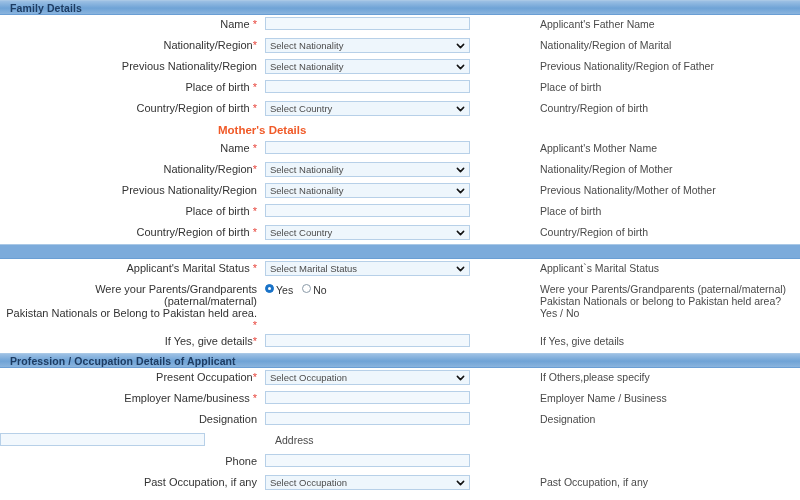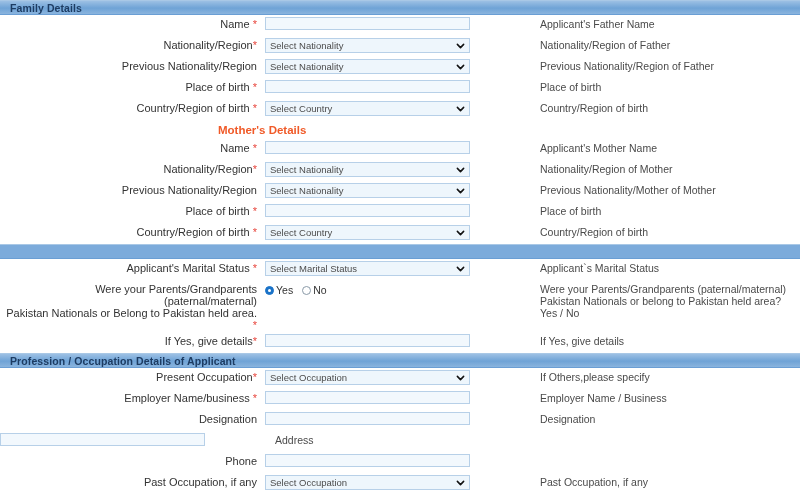--- a/index.html
+++ b/index.html
@@ -141,21 +141,20 @@
 
   
   .radio-group {
     display: flex;
     align-items: center;
     gap: 9px;
     padding-top: 2px;
   }
   .radio-opt {
     display: flex;
-    align-items: center;
     gap: 2px;
     font-size: 10.5px;
     color: #333;
   }
   .radio {
     width: 9px;
     height: 9px;
     border-radius: 50%;
     border: 1px solid #8a9aa8;
     background: #ffffff;
@@ -212,21 +211,21 @@
           <div class="col-field">
             <div class="sel">
               <span>Select Nationality</span>
               <span class="chev">
                 <svg viewBox="0 0 10 10" width="9" height="9">
                   <path d="M1.5 3.2 L5 6.8 L8.5 3.2" fill="none" stroke="#111" stroke-width="1.7" stroke-linecap="round" stroke-linejoin="round"></path>
                 </svg>
               </span>
             </div>
           </div>
-          <div class="col-help">Nationality/Region of Father</div>
+          <div class="col-help">Nationality/Region of Marital</div>
         </div>
         <div class="row">
           <div class="col-label"><span>Previous Nationality/Region</span></div>
           <div class="col-field">
             <div class="sel">
               <span>Select Nationality</span>
               <span class="chev">
                 <svg viewBox="0 0 10 10" width="9" height="9">
                   <path d="M1.5 3.2 L5 6.8 L8.5 3.2" fill="none" stroke="#111" stroke-width="1.7" stroke-linecap="round" stroke-linejoin="round"></path>
                 </svg>

